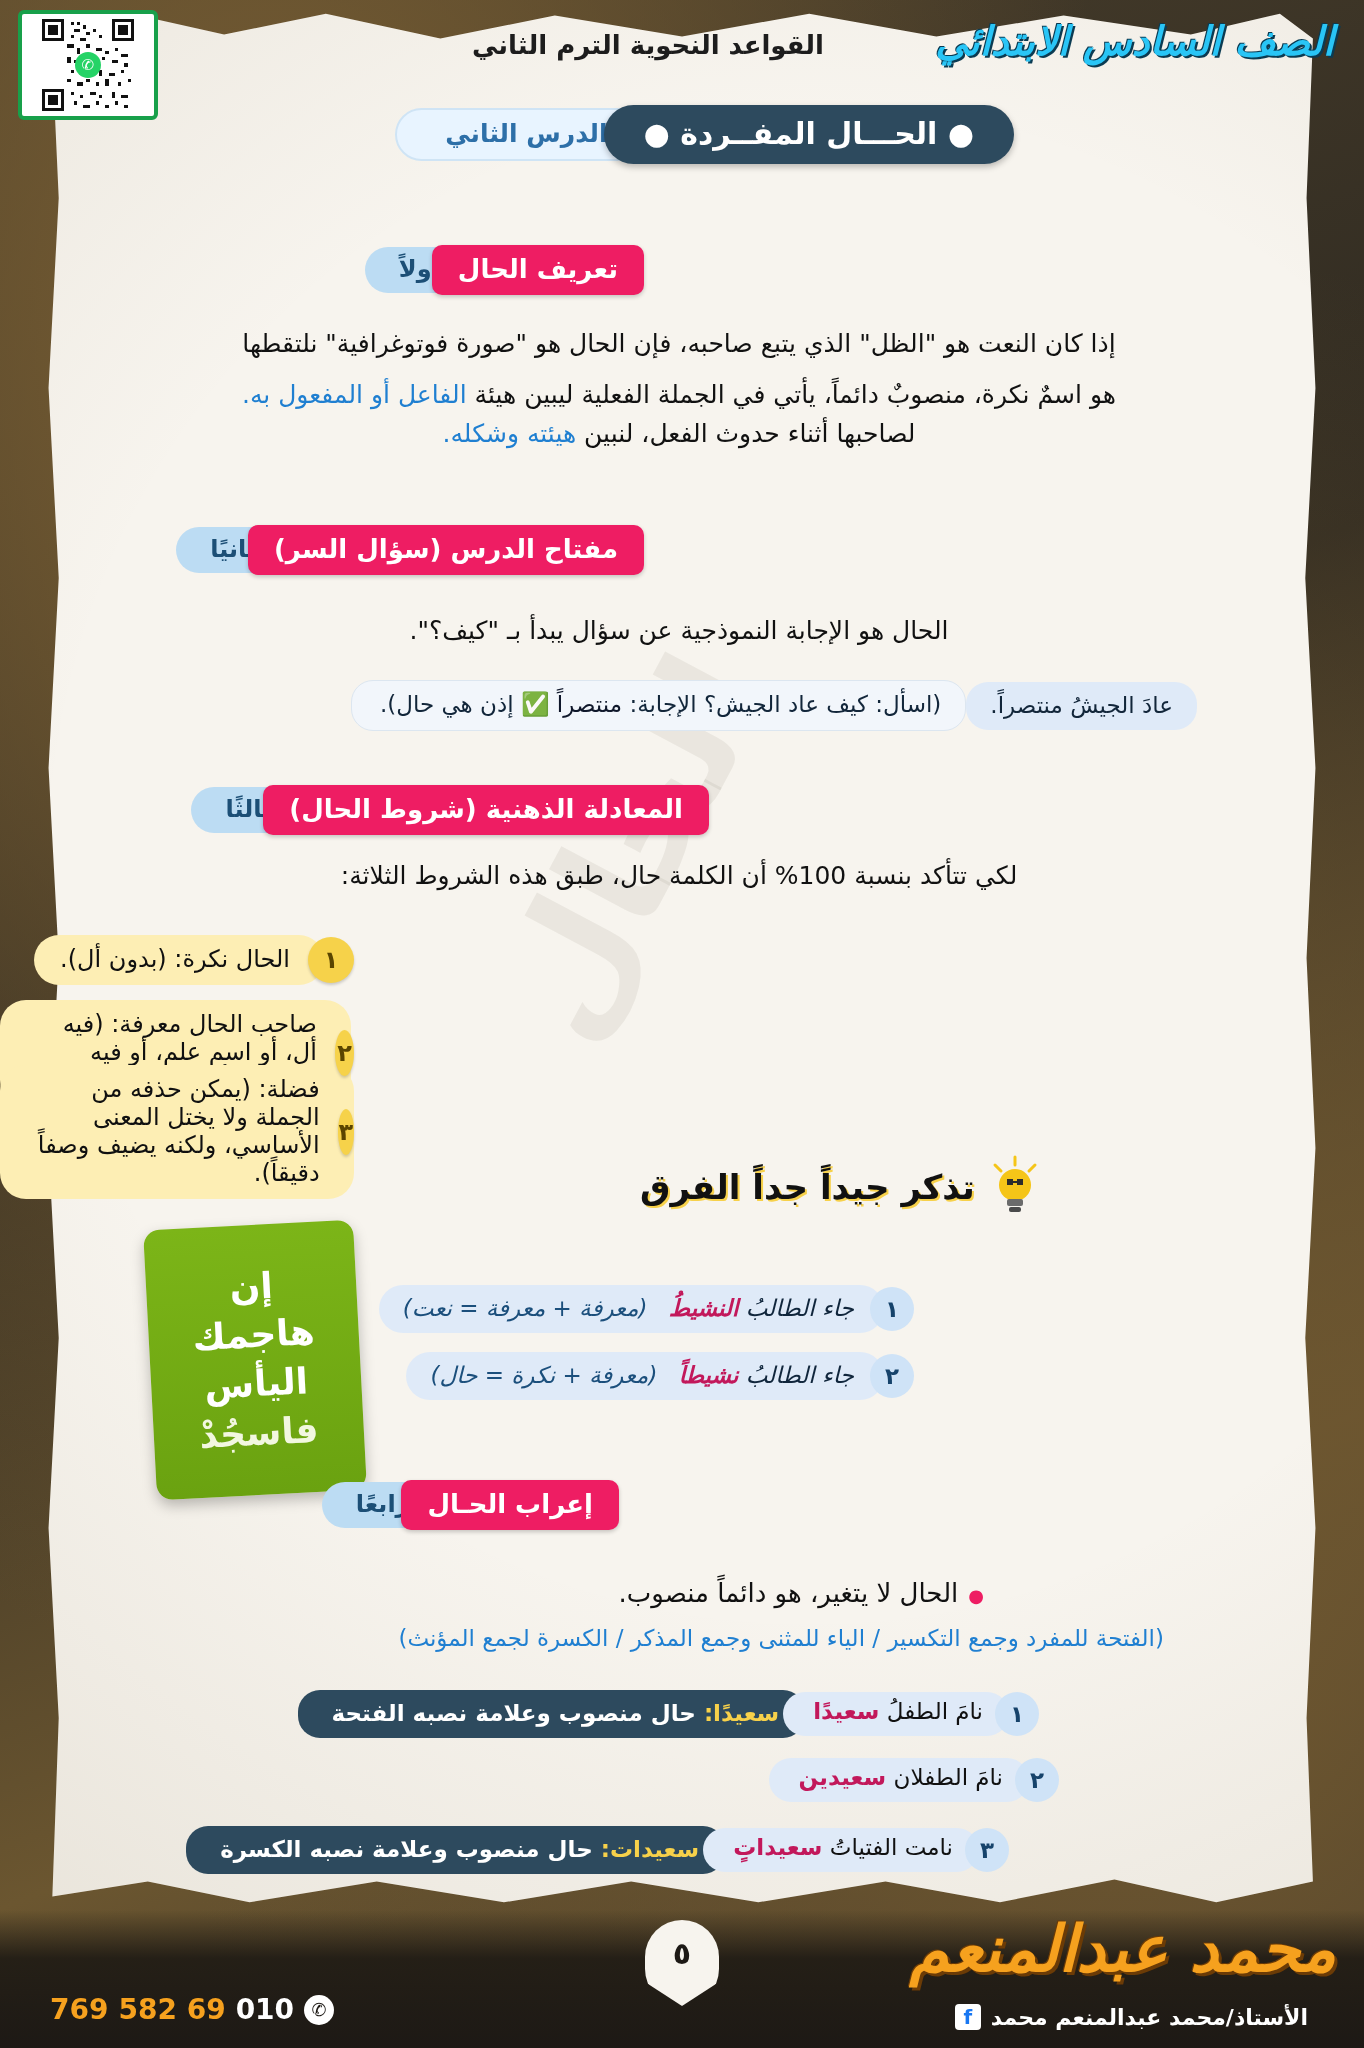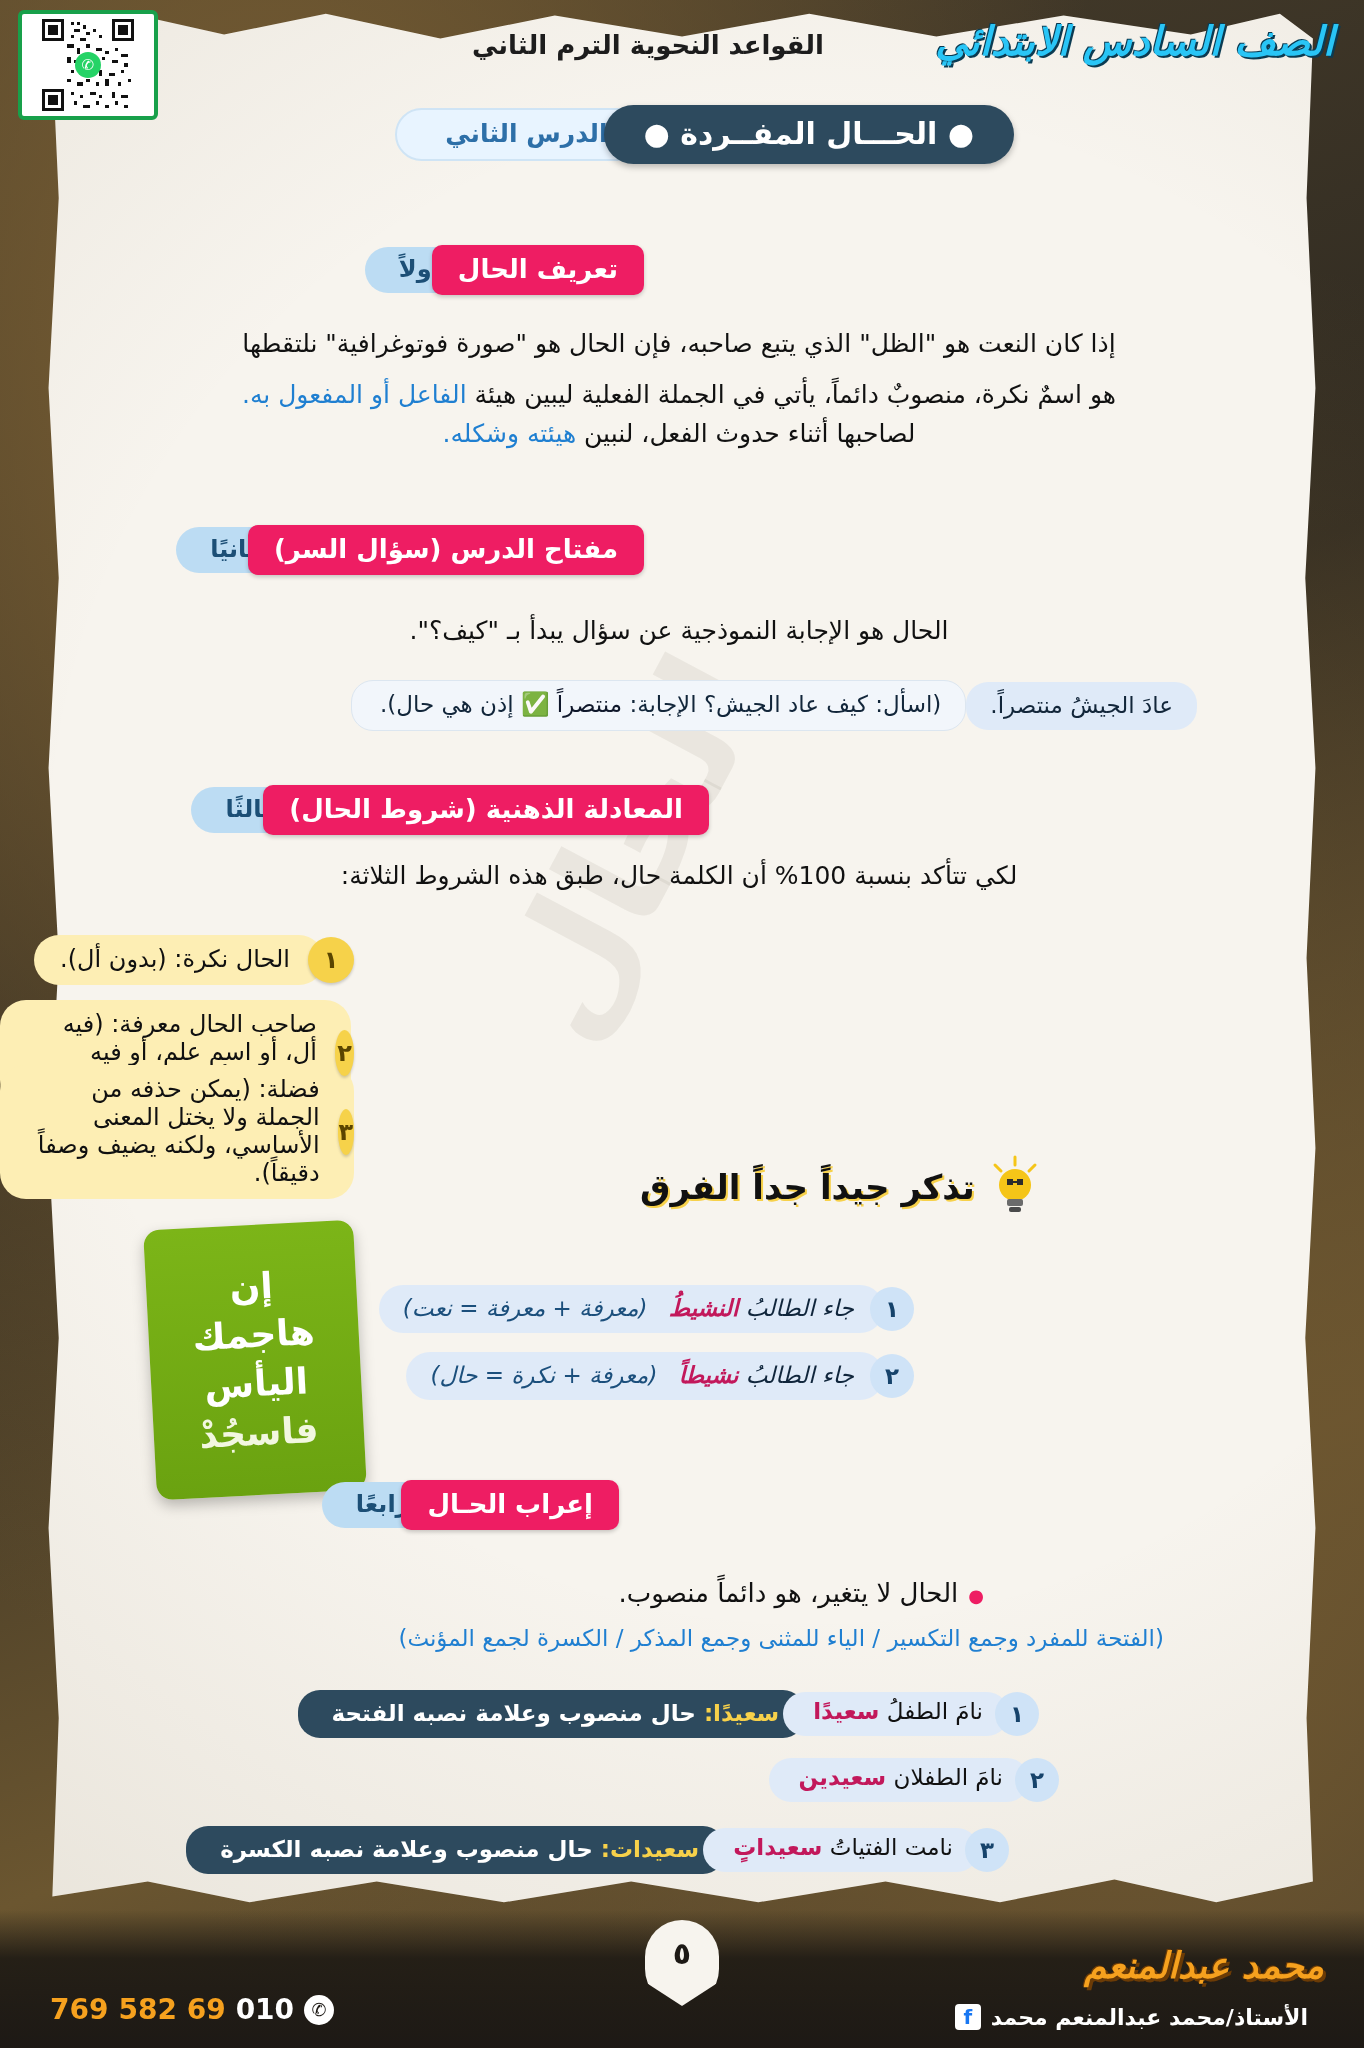--- a/index.html
+++ b/index.html
@@ -232,22 +232,22 @@
     content:"●"; color:#ee1d63; font-size:18px; margin-left:10px;
   }
   .noteline { position:absolute; font-size:23px; color:#1f7fd1; }
 
   
   .footer-bar {
     position:absolute; left:0; bottom:0; width:1364px; height:138px;
     background: linear-gradient(180deg, rgba(40,34,26,.0) 0%, rgba(30,26,20,.9) 35%, #1d1915 100%);
   }
   .brand {
-    position:absolute; right:40px; bottom:62px;
-    font-size:36px; font-weight:bold; color:#f6a11e;
+    position:absolute; right:28px; bottom:62px;
+    font-size:64px; font-weight:bold; color:#f6a11e;
     text-shadow: 3px 3px 0 #6b3b06, -1px -1px 0 #6b3b06;
     font-style: italic;
   }
   .teacher {
     position:absolute; right:56px; bottom:18px;
     font-size:22px; font-weight:bold; color:#fff;
     display:flex; align-items:center; gap:10px;
   }
   .fb {
     width:26px;height:26px;background:#fff;color:#1877f2;border-radius:4px;

